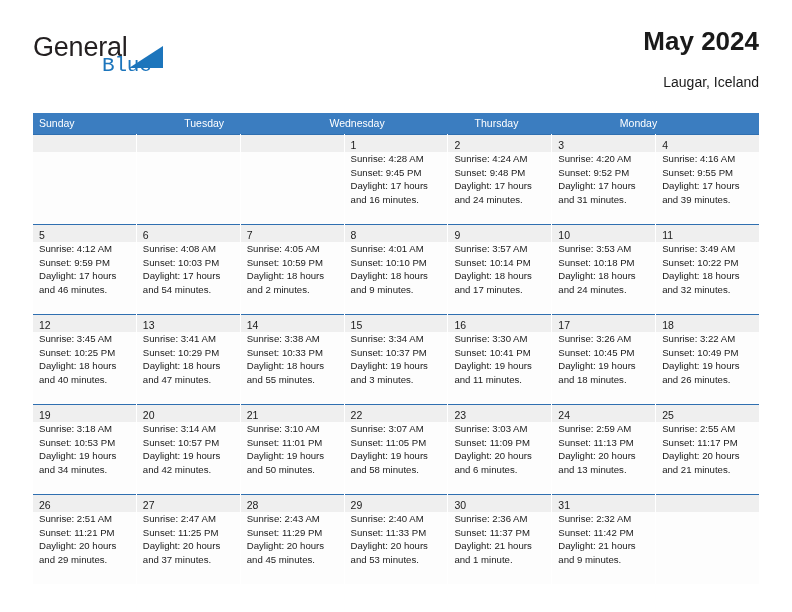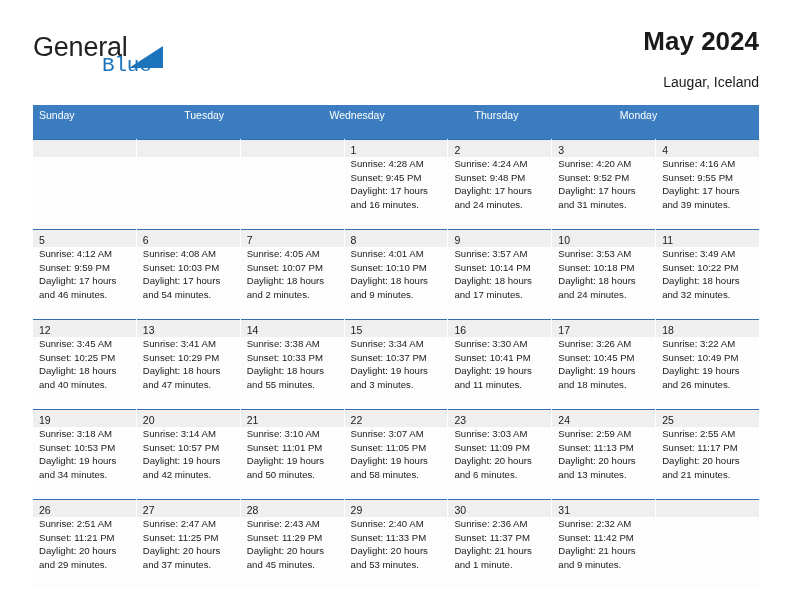--- a/index.html
+++ b/index.html
@@ -89,21 +89,22 @@
   
   .calendar {
     position: absolute;
     left: 33px;
     top: 105px;
     width: 726px;
   }
   .dow-row {
     display: flex;
     background: #3b7dc0;
-    height: 34px;
+    height: 21px;
+    margin-top: 8px;
   }
   .dow {
     flex: 1 1 0;
     color: #ffffff;
     font-size: 10.5px;
     line-height: 21px;
     padding-left: 6px;
     box-sizing: border-box;
     white-space: nowrap;
     overflow: hidden;
@@ -239,21 +240,21 @@
               <div class="info-line">Sunrise: 4:08 AM</div>
               <div class="info-line">Sunset: 10:03 PM</div>
               <div class="info-line">Daylight: 17 hours</div>
               <div class="info-line">and 54 minutes.</div>
             </div>
           </div>
           <div class="cell">
             <div class="daynum-bar"><span class="daynum">7</span></div>
             <div class="cell-body">
               <div class="info-line">Sunrise: 4:05 AM</div>
-              <div class="info-line">Sunset: 10:07 PM</div>
+              <div class="info-line">Sunset: 10:59 PM</div>
               <div class="info-line">Daylight: 18 hours</div>
               <div class="info-line">and 2 minutes.</div>
             </div>
           </div>
           <div class="cell">
             <div class="daynum-bar"><span class="daynum">8</span></div>
             <div class="cell-body">
               <div class="info-line">Sunrise: 4:01 AM</div>
               <div class="info-line">Sunset: 10:10 PM</div>
               <div class="info-line">Daylight: 18 hours</div>

